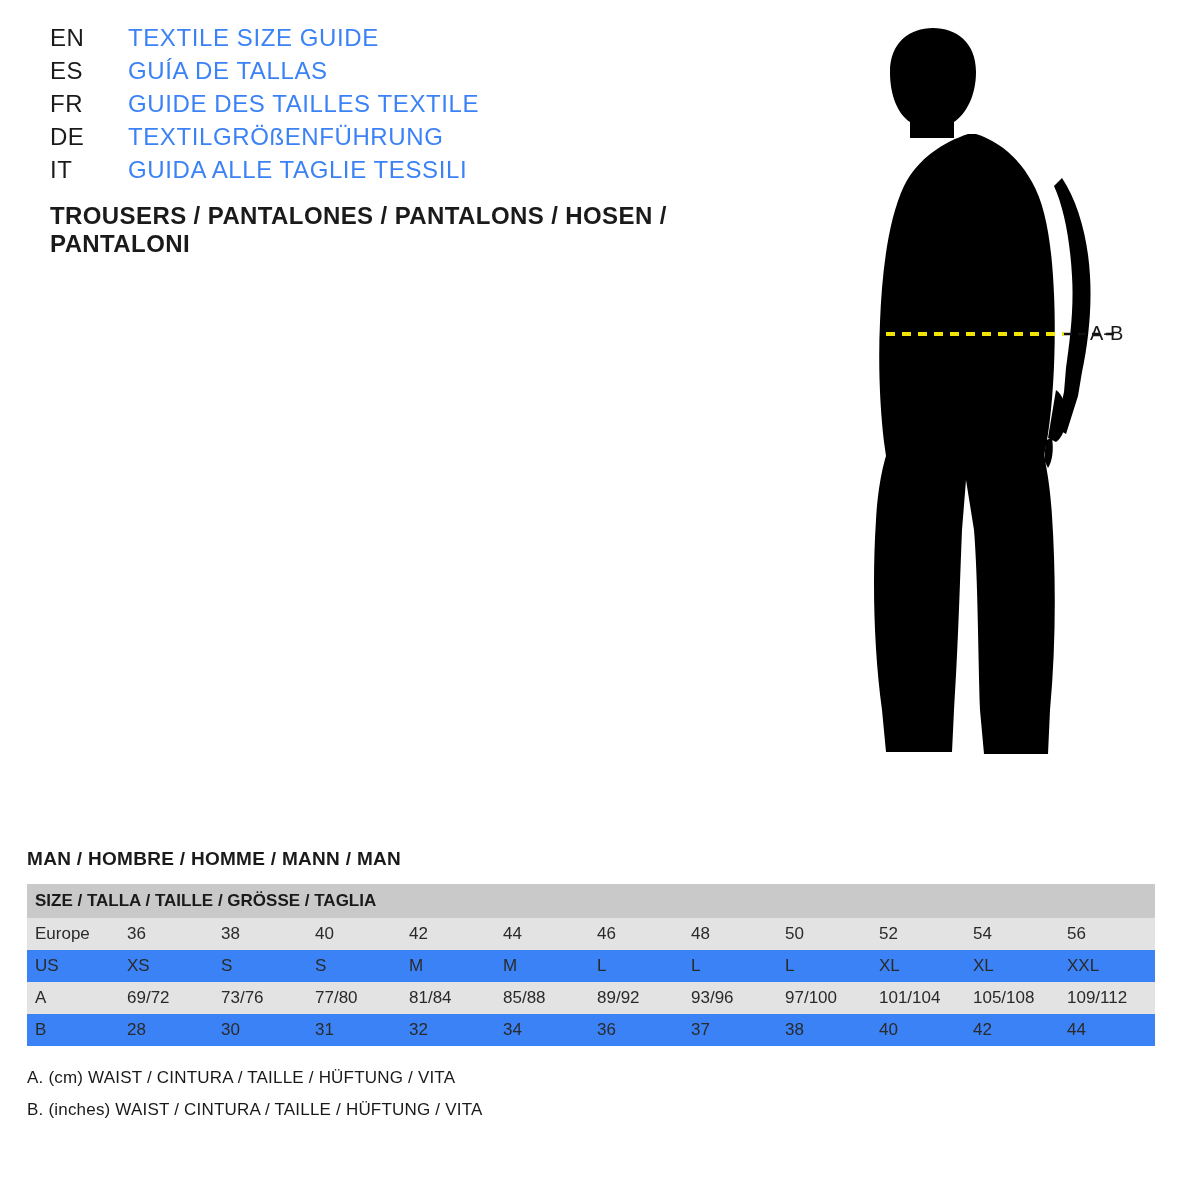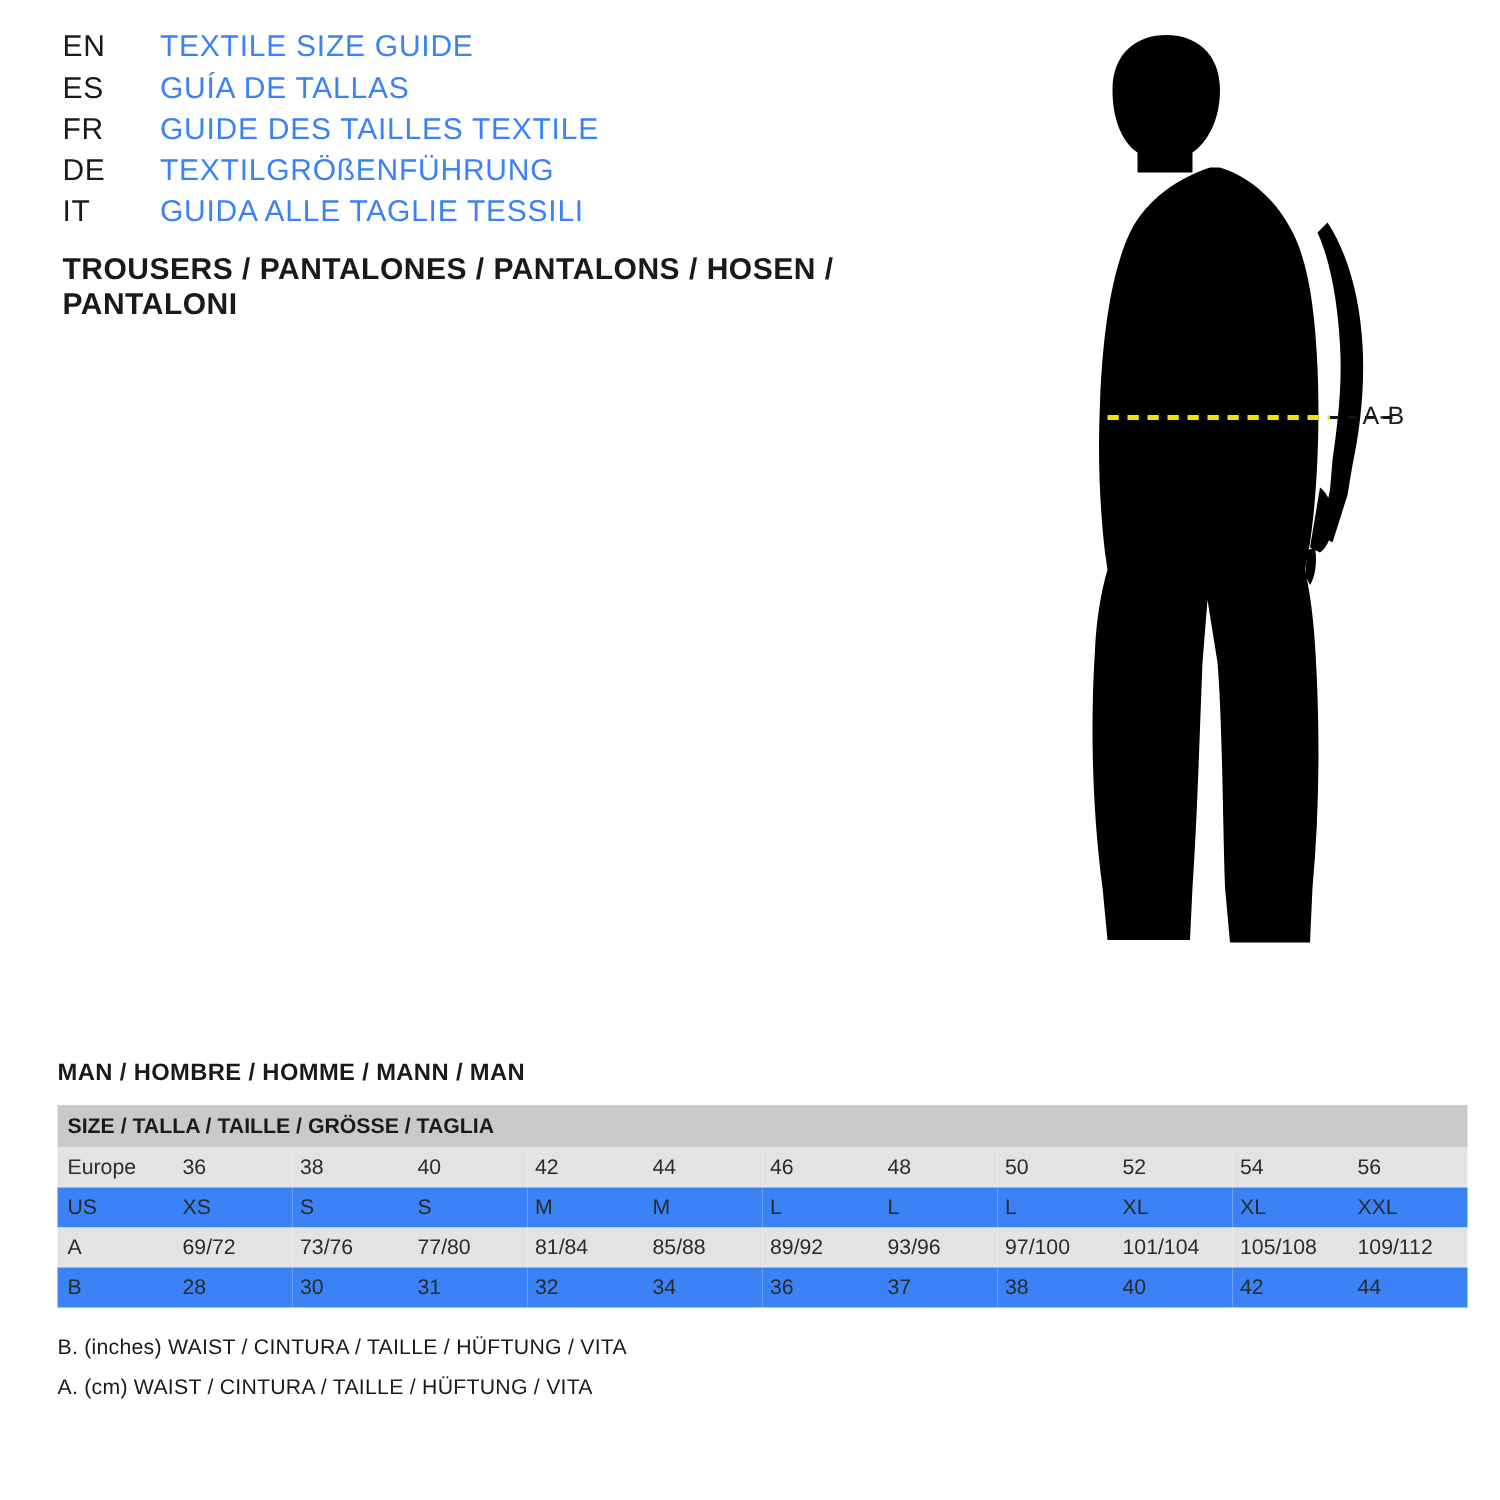--- a/index.html
+++ b/index.html
@@ -55,21 +55,21 @@
     left: 768px;
     top: 10px;
     width: 400px;
     height: 800px;
   }
   .figure-svg { display: block; }
 
   
   .table-section {
     position: absolute;
-    left: 46px;
+    left: 27px;
     top: 848px;
     width: 1128px;
   }
   .table-caption {
     font-size: 19px;
     font-weight: bold;
     letter-spacing: 0.3px;
     margin-bottom: 14px;
     color: #1a1a1a;
   }
@@ -253,16 +253,16 @@
         <td>37</td>
         <td>38</td>
         <td>40</td>
         <td>42</td>
         <td>44</td>
       </tr>
     </tbody>
   </table>
 
   <div class="footnotes">
+    <div class="footnote">A. (cm) WAIST / CINTURA / TAILLE / HÜFTUNG / VITA</div>
     <div class="footnote">B. (inches) WAIST / CINTURA / TAILLE / HÜFTUNG / VITA</div>
-    <div class="footnote">A. (cm) WAIST / CINTURA / TAILLE / HÜFTUNG / VITA</div>
   </div>
 </div>
 
 </body></html>

